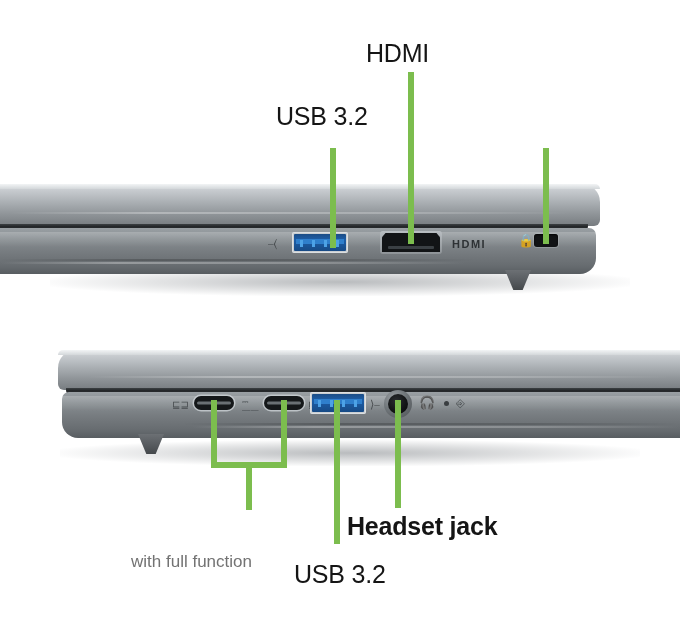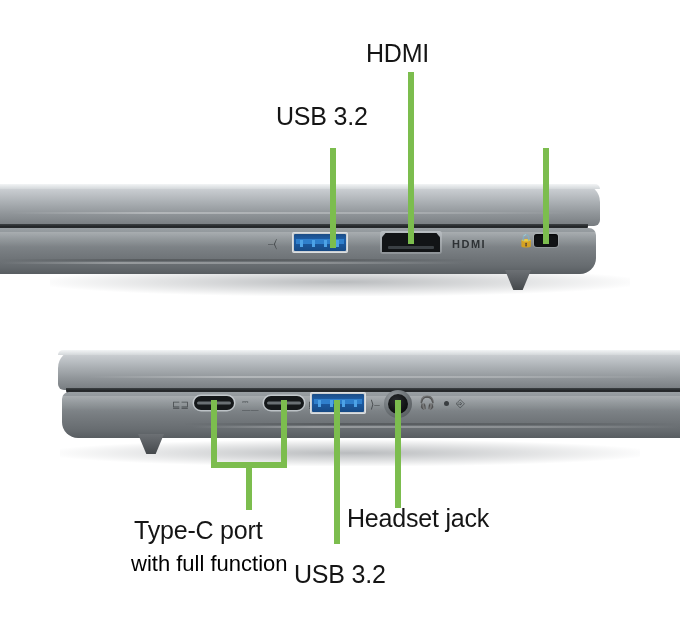--- a/index.html
+++ b/index.html
@@ -21,24 +21,24 @@
     position: absolute;
     font-size: 25px;
     font-weight: 400;
     letter-spacing: -0.2px;
     white-space: nowrap;
     color: #151515;
     line-height: 1;
   }
   .sublabel {
     position: absolute;
-    font-size: 22px;
+    font-size: 17px;
     font-weight: 400;
     white-space: nowrap;
-    color: #000000;
+    color: #737373;
     line-height: 1;
   }
 
   
   .leader {
     position: absolute;
     background: #7cbd4e;
   }
   .leader-v { width: 6px; }
   .leader-h { height: 6px; }
@@ -330,19 +330,18 @@
 
   <div class="leader leader-v" style="left:211px; top:70px; height:68px;"></div>
   <div class="leader leader-v" style="left:281px; top:70px; height:68px;"></div>
   <div class="leader leader-h" style="left:211px; top:132px; width:76px;"></div>
   <div class="leader leader-v" style="left:246px; top:132px; height:48px;"></div>
 
   <div class="leader leader-v" style="left:334px; top:70px; height:144px;"></div>
 
   <div class="leader leader-v" style="left:395px; top:70px; height:108px;"></div>
 
-  <div class="label" style="left:134px; top:188px;">Type-C port</div>
   <div class="sublabel" style="left:131px; top:223px;">with full function</div>
 
-  <div class="label" style="left:347px; top:176px;">Headset jack</div>
+  <div class="label" style="left:347px; top:184px;font-weight:bold;">Headset jack</div>
 
   <div class="label" style="left:294px; top:232px;">USB 3.2</div>
 </div>
 
 </body></html>

